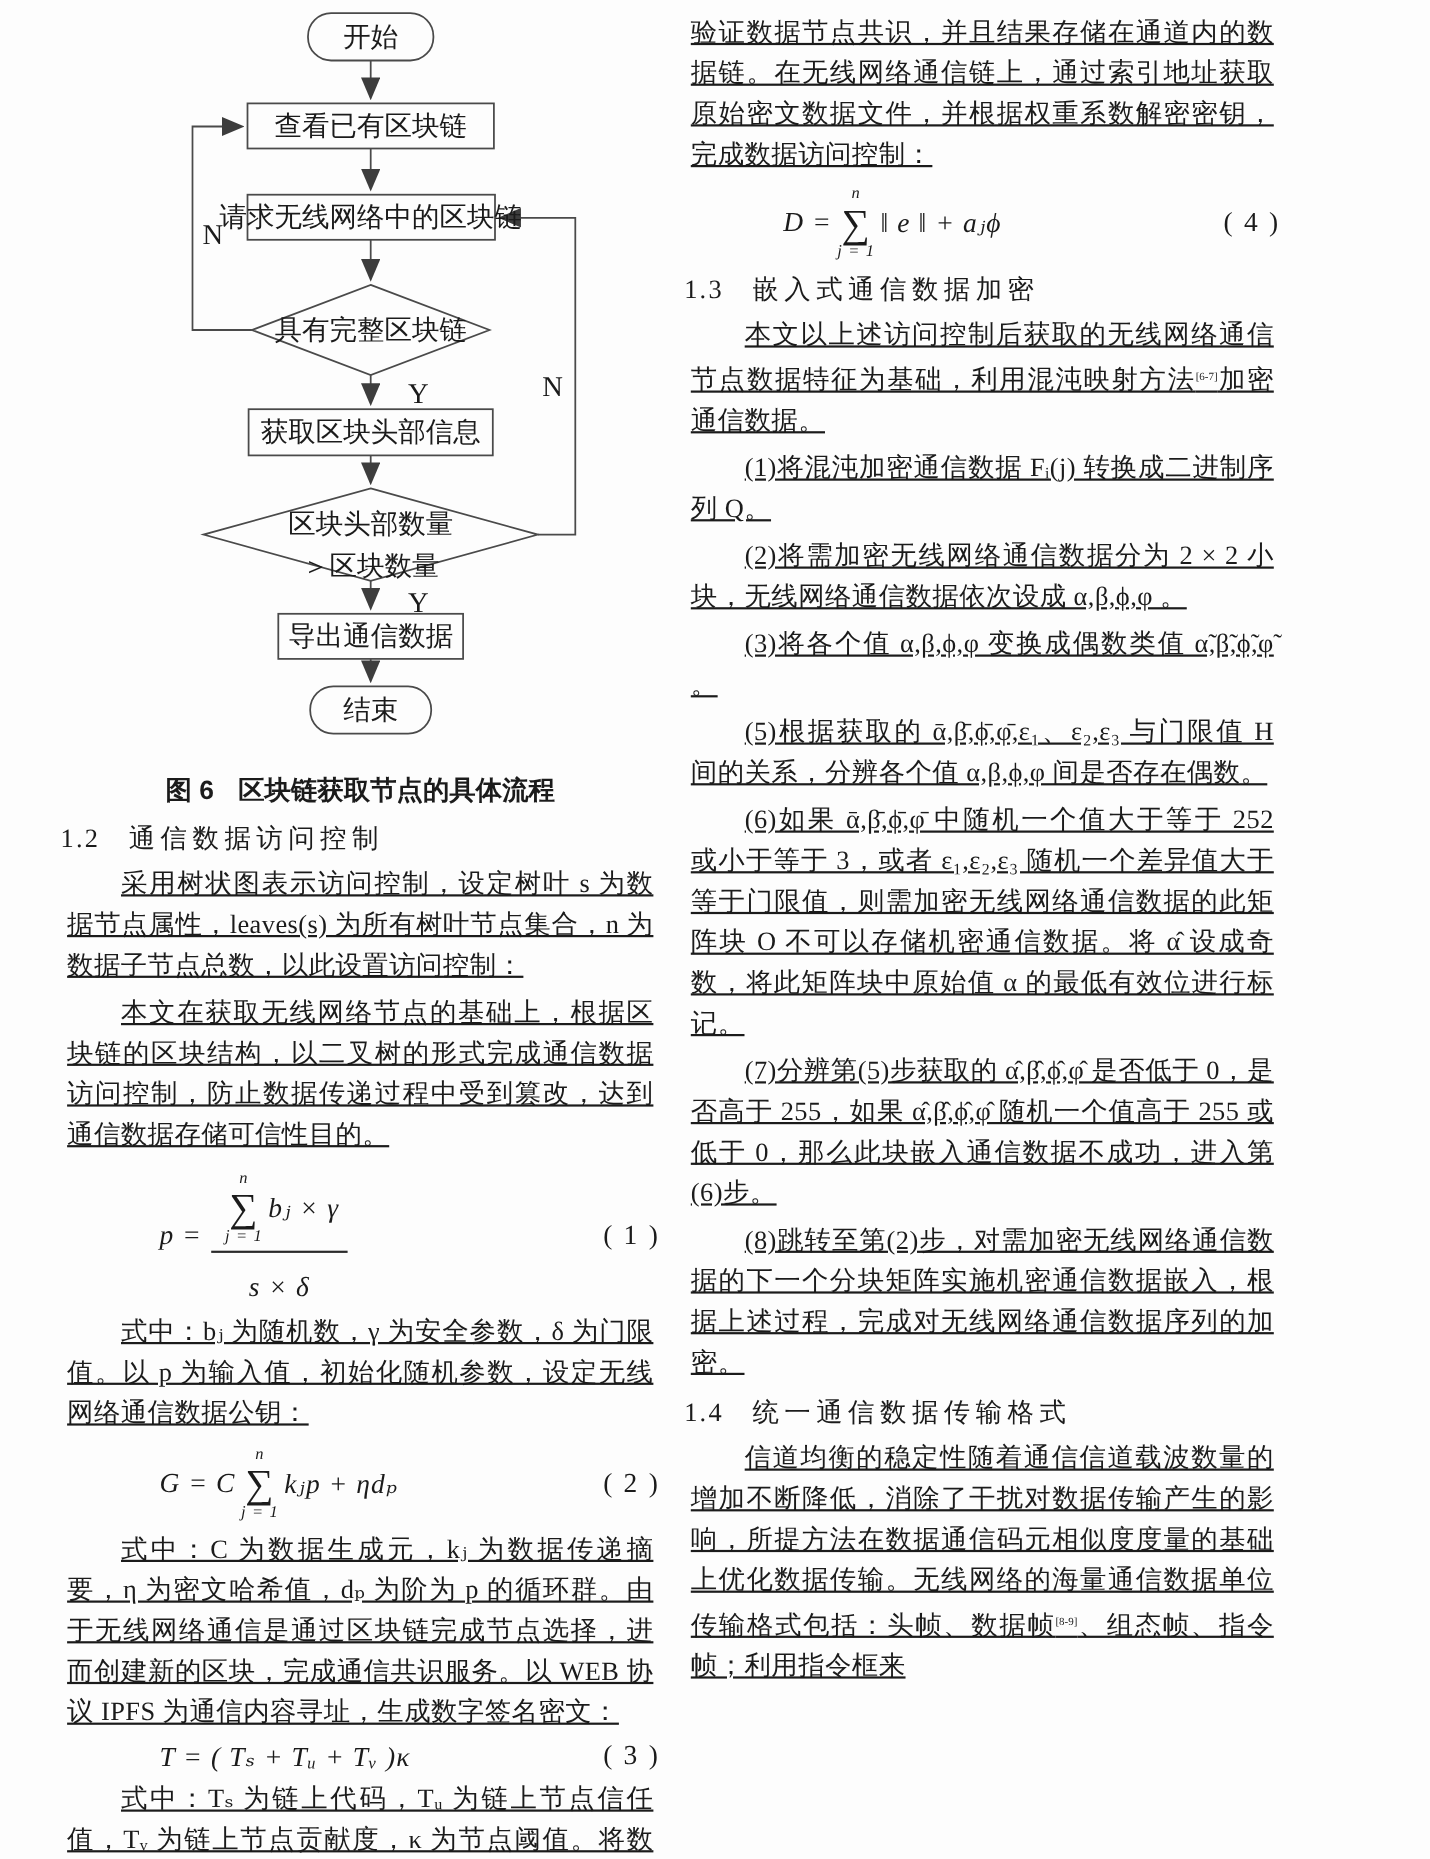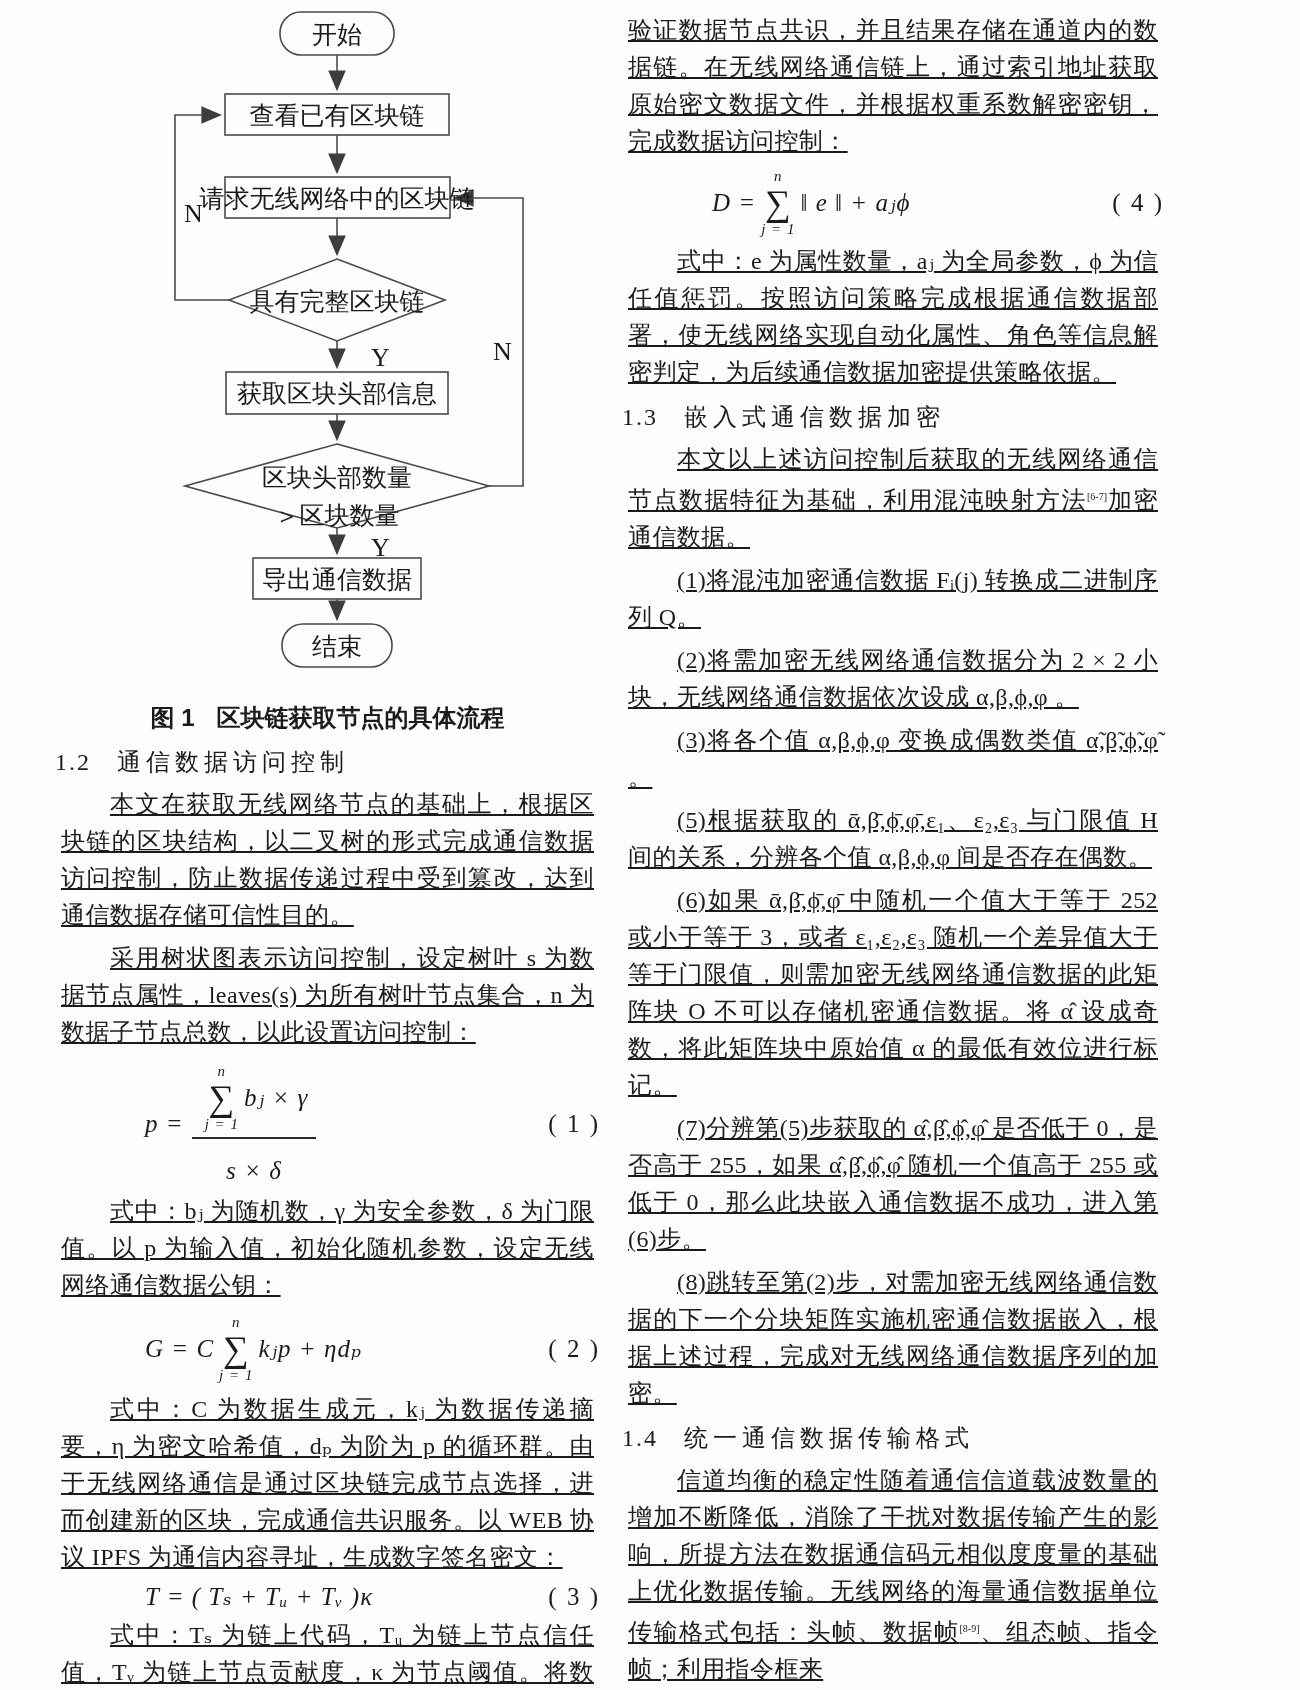--- a/index.html
+++ b/index.html
@@ -103,29 +103,29 @@
     <rect class="shape" x="227" y="624" width="110" height="43" rx="21"></rect>
     <text x="282" y="646" text-anchor="middle" dominant-baseline="central">结束</text>
 
     <text class="lbl" x="316" y="366">Y</text>
     <text class="lbl" x="316" y="556">Y</text>
     <text class="lbl" x="129" y="222">N</text>
     <text class="lbl" x="438" y="360">N</text>
   </svg>
 
   <div class="fig-caption">
-    <span class="cap-label">图 1</span><span>区块链获取节点的具体流程</span>
+    <span class="cap-label">图 6</span><span>区块链获取节点的具体流程</span>
   </div>
 
   <div class="sec-heading">
     <span class="sec-num">1.2</span><span class="sec-title">通信数据访问控制</span>
   </div>
 
+  <p class="body indent">采用树状图表示访问控制，设定树叶 s 为数据节点属性，leaves(s) 为所有树叶节点集合，n 为数据子节点总数，以此设置访问控制：</p>
   <p class="body indent">本文在获取无线网络节点的基础上，根据区块链的区块结构，以二叉树的形式完成通信数据访问控制，防止数据传递过程中受到篡改，达到通信数据存储可信性目的。</p>
-  <p class="body indent">采用树状图表示访问控制，设定树叶 s 为数据节点属性，leaves(s) 为所有树叶节点集合，n 为数据子节点总数，以此设置访问控制：</p>
 
   <div class="equation eq1-block">
     <span class="eq-left pad1">
       <span>p  =</span>
       <span class="frac">
         <span class="num">
           <span class="sum">
             <span class="bound">n</span>
             <span class="sigma">∑</span>
             <span class="bound">j = 1</span>
@@ -175,21 +175,20 @@
       <span class="sum">
         <span class="bound">n</span>
         <span class="sigma">∑</span>
         <span class="bound">j = 1</span>
       </span>
       <span>‖ e ‖  + aⱼϕ</span>
     </span>
     <span class="eq-num">( 4 )</span>
   </div>
 
-  <p class="body indent">式中：e 为属性数量，aⱼ 为全局参数，ϕ 为信任值惩罚。按照访问策略完成根据通信数据部署，使无线网络实现自动化属性、角色等信息解密判定，为后续通信数据加密提供策略依据。</p>
 
   <div class="sec-heading">
     <span class="sec-num">1.3</span><span class="sec-title">嵌入式通信数据加密</span>
   </div>
 
   <p class="body indent"><span>本文以上述访问控制后获取的无线网络通信节点数据特征为基础，利用混沌映射方法</span><span class="supref">[6-7]</span><span>加密通信数据。</span></p>
 
   <p class="body indent">(1)将混沌加密通信数据 Fᵢ(j) 转换成二进制序列 Q。</p>
   <p class="body indent">(2)将需加密无线网络通信数据分为 2 × 2 小块，无线网络通信数据依次设成 α,β,ϕ,φ 。</p>
   <p class="body indent mt">(3)将各个值 α,β,ϕ,φ 变换成偶数类值 α̃,β̃,ϕ̃,φ̃ 。</p>

